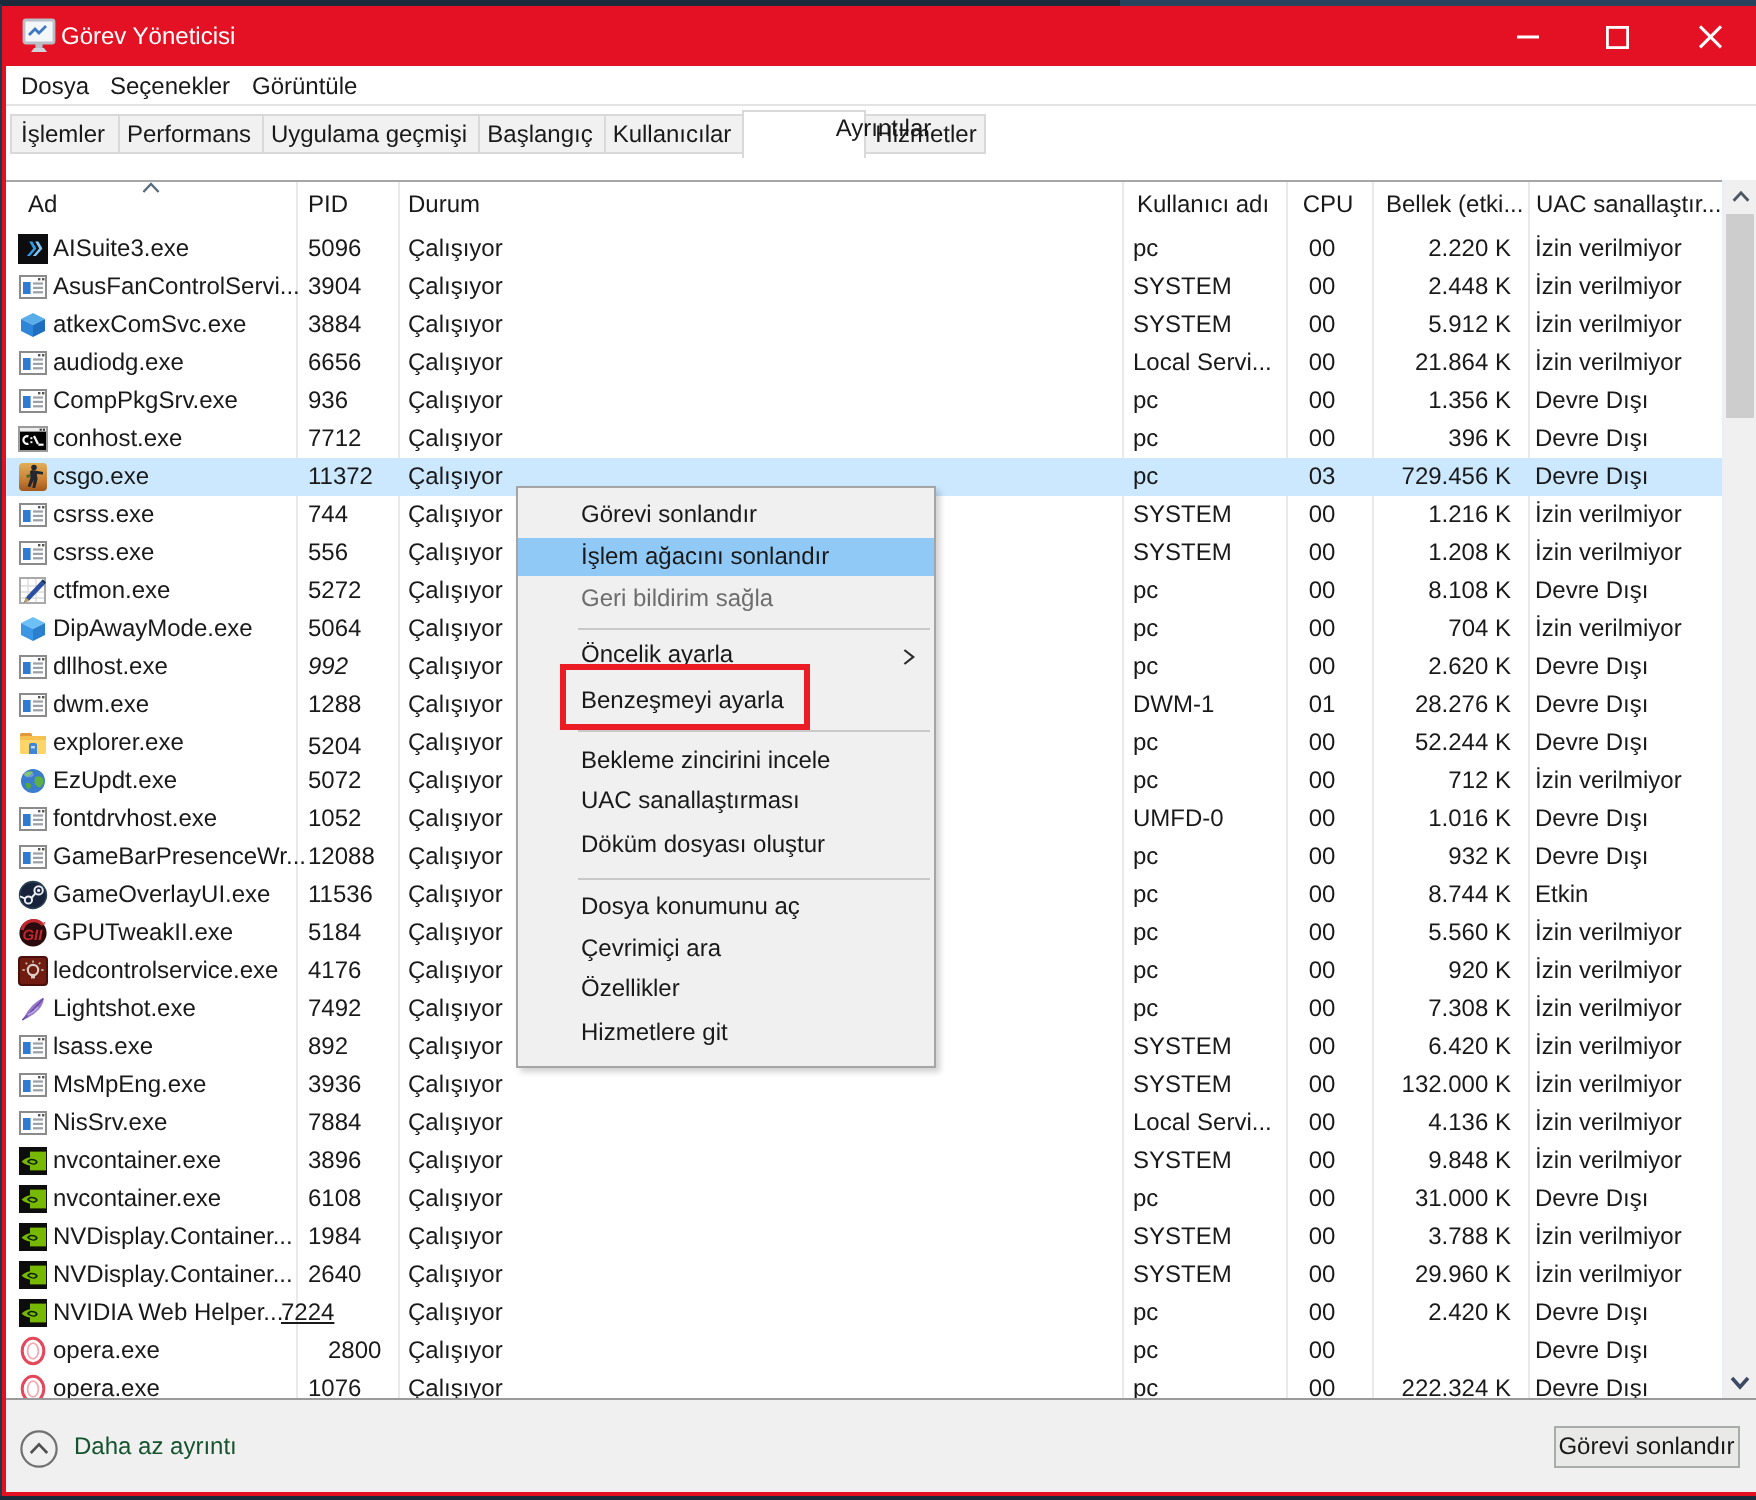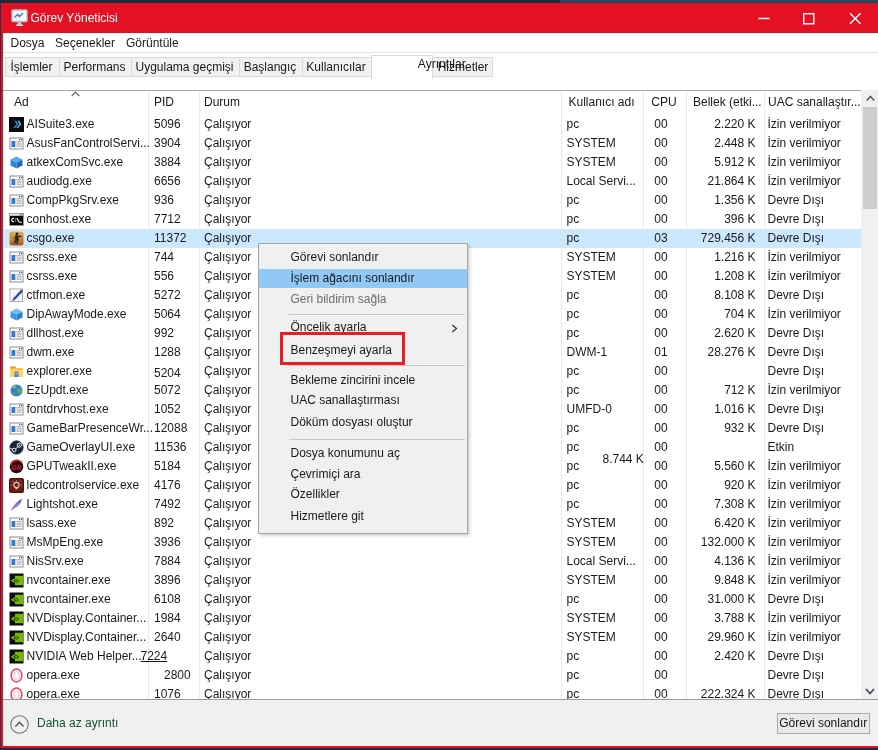--- a/index.html
+++ b/index.html
@@ -268,21 +268,21 @@
 <svg width="15" height="15" viewBox="0 0 15 15">
           <rect x="1" y="2" width="13" height="11" fill="#fdfdfd" stroke="#8b8b8b" stroke-width="1"></rect>
           <rect x="10" y="3" width="1.2" height="1.2" fill="#555"></rect>
           <rect x="12" y="3" width="1.2" height="1.2" fill="#555"></rect>
           <rect x="2.5" y="5" width="3.8" height="6" fill="#2f7bd4"></rect>
           <rect x="7.5" y="5.2" width="5" height="1.1" fill="#9aa0a6"></rect>
           <rect x="7.5" y="7.4" width="5" height="1.1" fill="#9aa0a6"></rect>
           <rect x="7.5" y="9.6" width="5" height="1.1" fill="#9aa0a6"></rect>
         </svg></div>
 <div class="tx" style="left:24px;top:0;">dllhost.exe</div>
-<div class="tx" style="left:151.5px;top:0;">992</div>
+<div class="tx" style="left:151.5px;top:0;font-style:italic;">992</div>
 <div class="tx" style="left:201.5px;top:0;">Çalışıyor</div>
 <div class="tx" style="left:564px;top:0;">pc</div>
 <div class="tx" style="left:637px;top:0;width:43px;text-align:center;">00</div>
 <div class="tx" style="left:600px;top:0;width:153px;text-align:right;">2.620 K</div>
 <div class="tx" style="left:765px;top:0;">Devre Dışı</div>
     </div>
 <div class="ab" style="left:0;top:228px;width:859.5px;height:19px;">
 <div class="ab" style="left:6.5px;top:2px;width:15px;height:15px;">
 <svg width="15" height="15" viewBox="0 0 15 15">
           <rect x="1" y="2" width="13" height="11" fill="#fdfdfd" stroke="#8b8b8b" stroke-width="1"></rect>
@@ -308,20 +308,21 @@
           <rect x="1" y="4" width="13" height="9" rx="0.8" fill="#fcd468"></rect>
           <rect x="1" y="4" width="13" height="2" fill="#f6c14f"></rect>
           <path d="M5.5 13 L5.5 8.5 Q5.5 7.5 6.5 7.5 L8.5 7.5 Q9.5 7.5 9.5 8.5 L9.5 13 Z" fill="#3f85d6"></path>
           <rect x="6.5" y="9" width="2" height="1.2" fill="#bcd8f5"></rect>
         </svg></div>
 <div class="tx" style="left:24px;top:0;">explorer.exe</div>
 <div class="tx" style="left:151.5px;top:2px;">5204</div>
 <div class="tx" style="left:201.5px;top:0;">Çalışıyor</div>
 <div class="tx" style="left:564px;top:0;">pc</div>
 <div class="tx" style="left:637px;top:0;width:43px;text-align:center;">00</div>
+<div class="tx" style="left:600px;top:0;width:153px;text-align:right;">52.244 K</div>
 <div class="tx" style="left:765px;top:0;">Devre Dışı</div>
     </div>
 <div class="ab" style="left:0;top:266px;width:859.5px;height:19px;">
 <div class="ab" style="left:6.5px;top:2px;width:15px;height:15px;">
 <svg width="15" height="15" viewBox="0 0 15 15">
           <circle cx="7.5" cy="7.5" r="6" fill="#3a7ccd"></circle>
           <path d="M3 4 Q5 2.2 7.5 2.6 Q6.5 4.5 4.8 5.4 Q3.6 5 3 4 Z" fill="#5cb044"></path>
           <path d="M8.5 5.5 Q11 4.5 12.8 6.5 Q13 9 11 10.8 Q8.8 10.4 8.2 8.3 Z" fill="#5cb044"></path>
           <path d="M4 8.5 Q6 8 6.8 9.8 Q6 11.8 4.6 11.6 Q3.6 10 4 8.5 Z" fill="#55a83f"></path>
           <ellipse cx="5.4" cy="4.2" rx="2.4" ry="1.4" fill="#ffffff" opacity="0.25"></ellipse>
@@ -381,21 +382,21 @@
           <circle cx="10.3" cy="5.2" r="2.1" fill="none" stroke="#e8eef4" stroke-width="1"></circle>
           <circle cx="10.3" cy="5.2" r="0.8" fill="#e8eef4"></circle>
           <path d="M6.7 9 L9 6.3" stroke="#e8eef4" stroke-width="1"></path>
           <path d="M1 8.2 L4 9.4" stroke="#e8eef4" stroke-width="0.9"></path>
         </svg></div>
 <div class="tx" style="left:24px;top:0;">GameOverlayUI.exe</div>
 <div class="tx" style="left:151.5px;top:0;">11536</div>
 <div class="tx" style="left:201.5px;top:0;">Çalışıyor</div>
 <div class="tx" style="left:564px;top:0;">pc</div>
 <div class="tx" style="left:637px;top:0;width:43px;text-align:center;">00</div>
-<div class="tx" style="left:600px;top:12px;width:153px;">8.744 K</div>
+<div class="tx" style="left:600px;top:0;width:153px;text-align:right;">8.744 K</div>
 <div class="tx" style="left:765px;top:0;">Etkin</div>
     </div>
 <div class="ab" style="left:0;top:342px;width:859.5px;height:19px;">
 <div class="ab" style="left:6.5px;top:2px;width:15px;height:15px;">
 <svg width="15" height="15" viewBox="0 0 15 15">
           <circle cx="7.5" cy="7.5" r="6.8" fill="#2a0c0e"></circle>
           <path d="M2 6 A6 6 0 0 1 12.5 3.5" fill="none" stroke="#c2272d" stroke-width="1.6"></path>
           <path d="M12 2.8 L13.8 1.8 L13 3.8 Z" fill="#e8434a"></path>
           <text x="2.2" y="11" font-family="Liberation Sans, sans-serif" font-size="7.5" font-weight="bold" font-style="italic" fill="#c2272d">GII</text>
         </svg></div>

